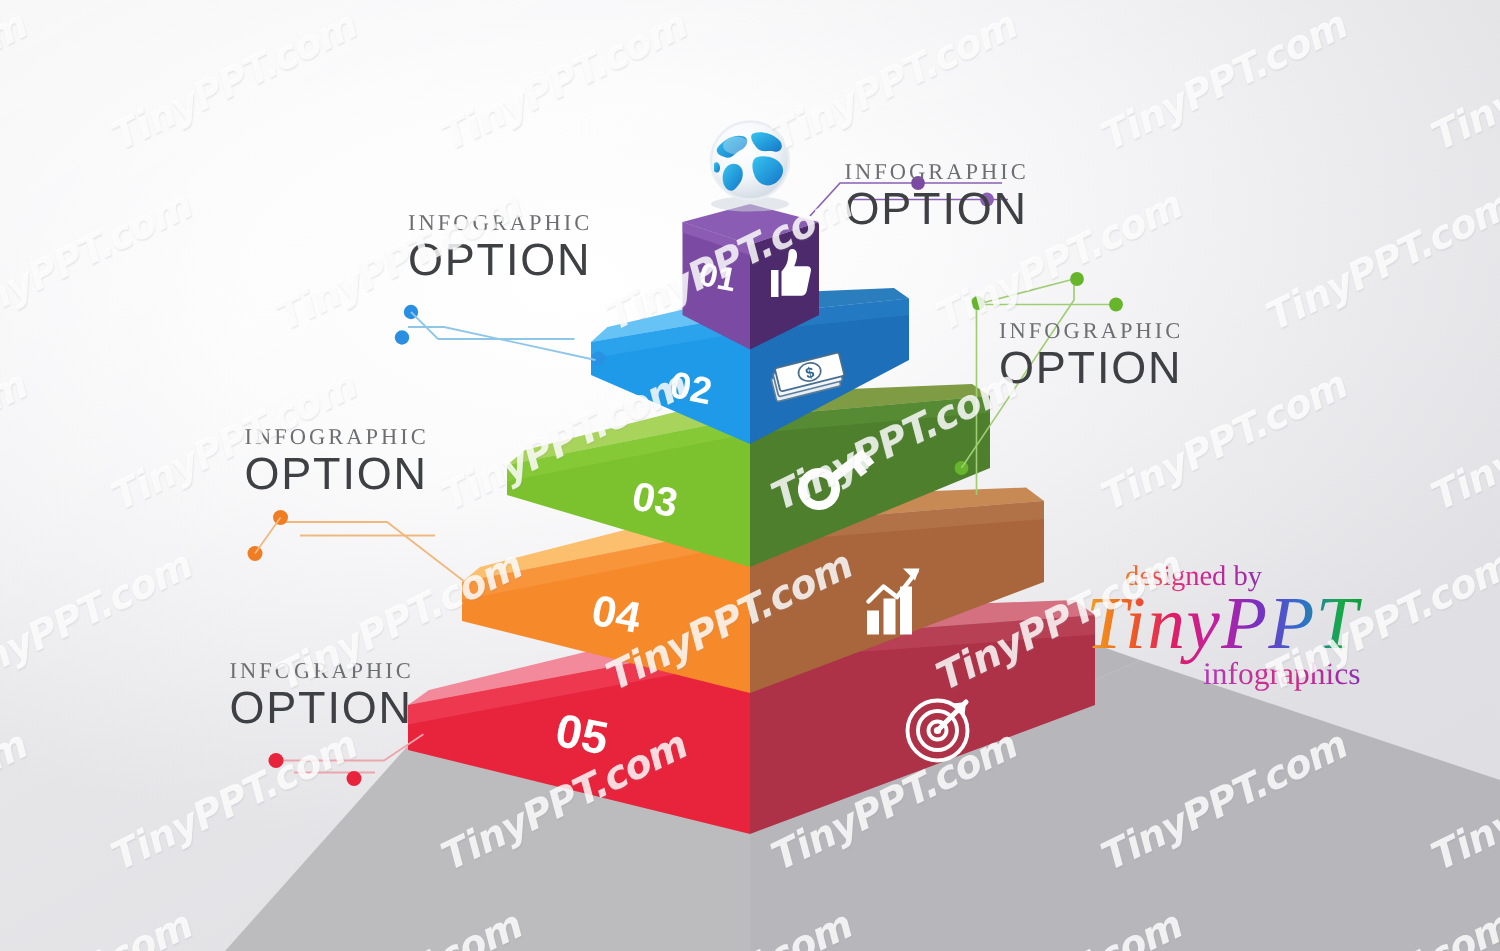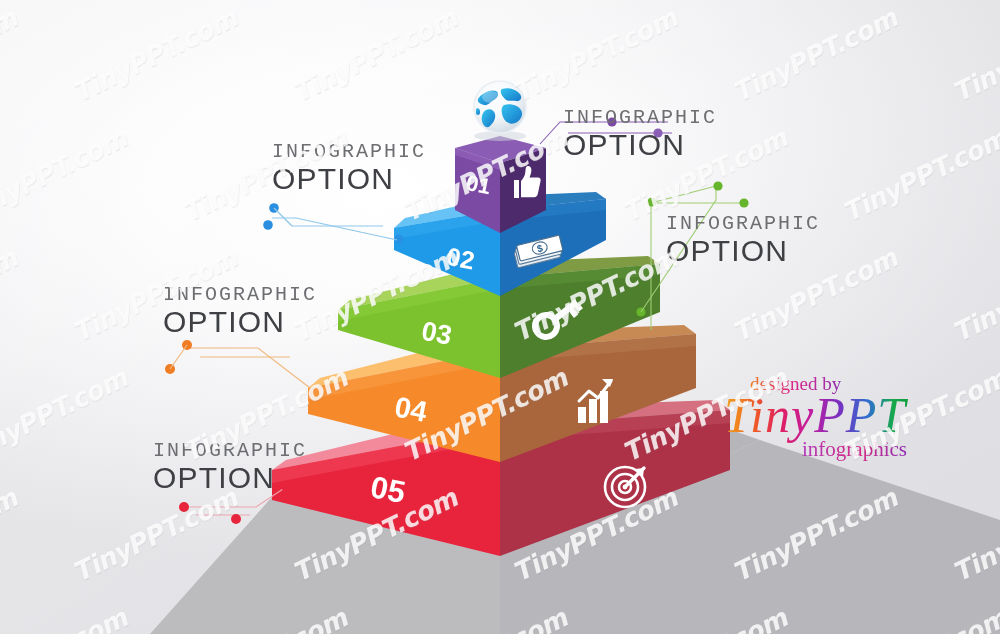--- a/index.html
+++ b/index.html
@@ -31,22 +31,22 @@
     letter-spacing:-0.5px;
     text-shadow:0 1px 1px rgba(140,140,150,0.18);
   }
 
   
   #art{position:absolute;left:0;top:0;width:1000px;height:634px;z-index:20;}
 
   
   .label{position:absolute;z-index:40;}
   .label .ig{
-    font-size:20px;letter-spacing:2.0px;color:#6d6e71;
-    font-family:Liberation Mono, monospace;font-weight:400;
+    font-size:15px;letter-spacing:2.0px;color:#6d6e71;
+    font-family:Liberation Serif, serif;font-weight:400;
     line-height:1;white-space:nowrap;
   }
   .label .op{
     font-size:30px;letter-spacing:1.2px;color:#3f4044;
     font-family:Liberation Sans, sans-serif;font-weight:400;
     line-height:1.15;white-space:nowrap;margin-top:0;
   }
   .label.right .ig,.label.right .op{text-align:left;}
 
   

